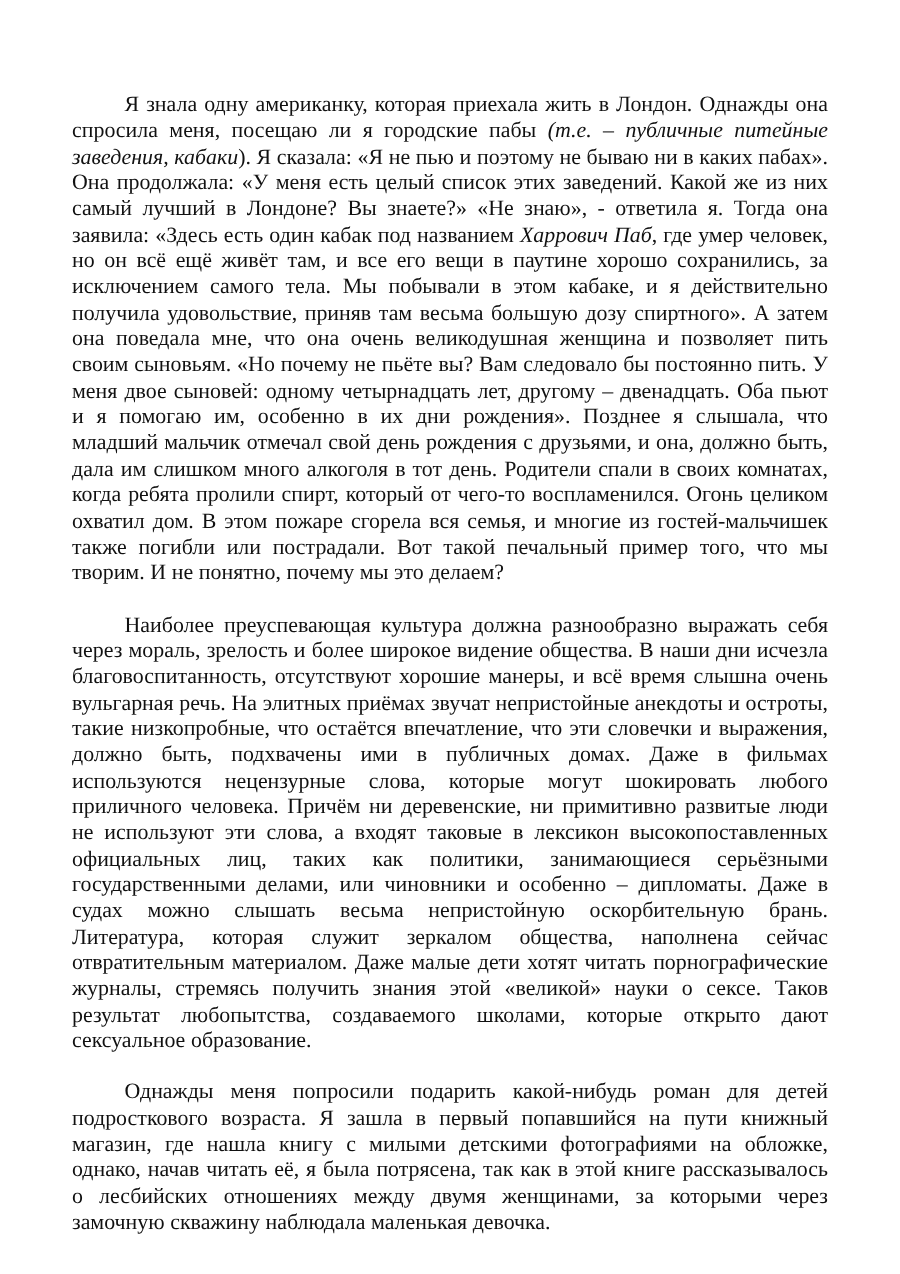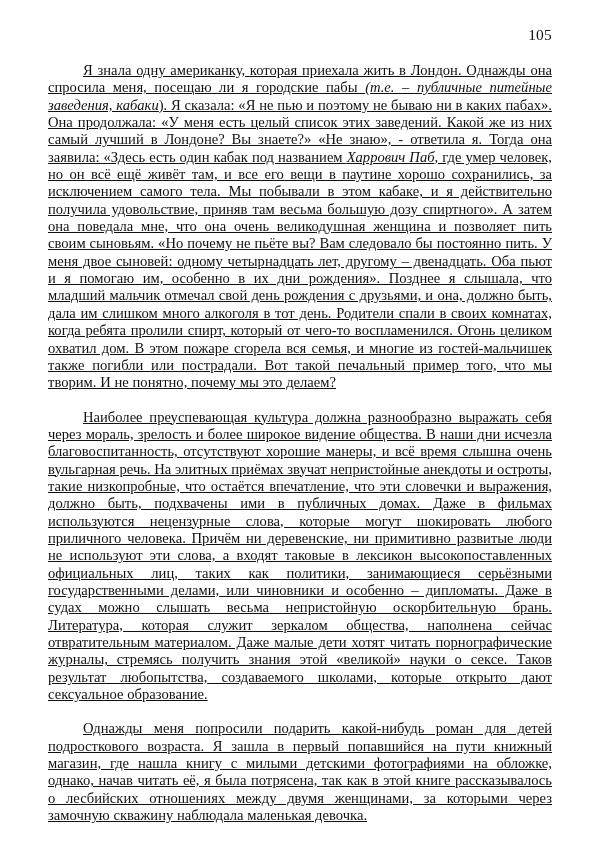--- a/index.html
+++ b/index.html
@@ -41,36 +41,34 @@
   }
   p.para {
     margin: 0 0 17px 0;
     text-indent: 35px;
     text-align: justify;
     font-size: 14.6px;
     line-height: 17.35px;
     color: #111111;
     word-spacing: 0.1px;
     hyphens: none;
-    text-decoration: underline;
   }
   p.para:last-child {
     margin-bottom: 17px;
   }
   
   .it {
     font-style: italic;
   }
 </style>
 </head>
 <body>
 
 <div class="page">
 
-  <div class="page-number">105</div>
 
   <div class="body-text">
     <p class="para"><span>Я знала одну американку, которая приехала жить в Лондон. Однажды она спросила меня, посещаю ли я городские пабы </span><span class="it">(т.е. – публичные питейные заведения, кабаки</span><span>). Я сказала: «Я не пью и поэтому не бываю ни в каких пабах». Она продолжала: «У меня есть целый список этих заведений. Какой же из них самый лучший в Лондоне? Вы знаете?» «Не знаю», - ответила я. Тогда она заявила: «Здесь есть один кабак под названием </span><span class="it">Харрович Паб</span><span>, где умер человек, но он всё ещё живёт там, и все его вещи в паутине хорошо сохранились, за исключением самого тела. Мы побывали в этом кабаке, и я действительно получила удовольствие, приняв там весьма большую дозу спиртного». А затем она поведала мне, что она очень великодушная женщина и позволяет пить своим сыновьям. «Но почему не пьёте вы? Вам следовало бы постоянно пить. У меня двое сыновей: одному четырнадцать лет, другому – двенадцать. Оба пьют и я помогаю им, особенно в их дни рождения». Позднее я слышала, что младший мальчик отмечал свой день рождения с друзьями, и она, должно быть, дала им слишком много алкоголя в тот день. Родители спали в своих комнатах, когда ребята пролили спирт, который от чего-то воспламенился. Огонь целиком охватил дом. В этом пожаре сгорела вся семья, и многие из гостей-мальчишек также погибли или пострадали. Вот такой печальный пример того, что мы творим. И не понятно, почему мы это делаем?</span></p>
     <p class="para"><span>Наиболее преуспевающая культура должна разнообразно выражать себя через мораль, зрелость и более широкое видение общества. В наши дни исчезла благовоспитанность, отсутствуют хорошие манеры, и всё время слышна очень вульгарная речь. На элитных приёмах звучат непристойные анекдоты и остроты, такие низкопробные, что остаётся впечатление, что эти словечки и выражения, должно быть, подхвачены ими в публичных домах. Даже в фильмах используются нецензурные слова, которые могут шокировать любого приличного человека. Причём ни деревенские, ни примитивно развитые люди не используют эти слова, а входят таковые в лексикон высокопоставленных официальных лиц, таких как политики, занимающиеся серьёзными государственными делами, или чиновники и особенно – дипломаты. Даже в судах можно слышать весьма непристойную оскорбительную брань. Литература, которая служит зеркалом общества, наполнена сейчас отвратительным материалом. Даже малые дети хотят читать порнографические журналы, стремясь получить знания этой «великой» науки о сексе. Таков результат любопытства, создаваемого школами, которые открыто дают сексуальное образование.</span></p>
     <p class="para"><span>Однажды меня попросили подарить какой-нибудь роман для детей подросткового возраста. Я зашла в первый попавшийся на пути книжный магазин, где нашла книгу с милыми детскими фотографиями на обложке, однако, начав читать её, я была потрясена, так как в этой книге рассказывалось о лесбийских отношениях между двумя женщинами, за которыми через замочную скважину наблюдала маленькая девочка.</span></p>
   </div>
 
 </div>
 
 </body></html>

